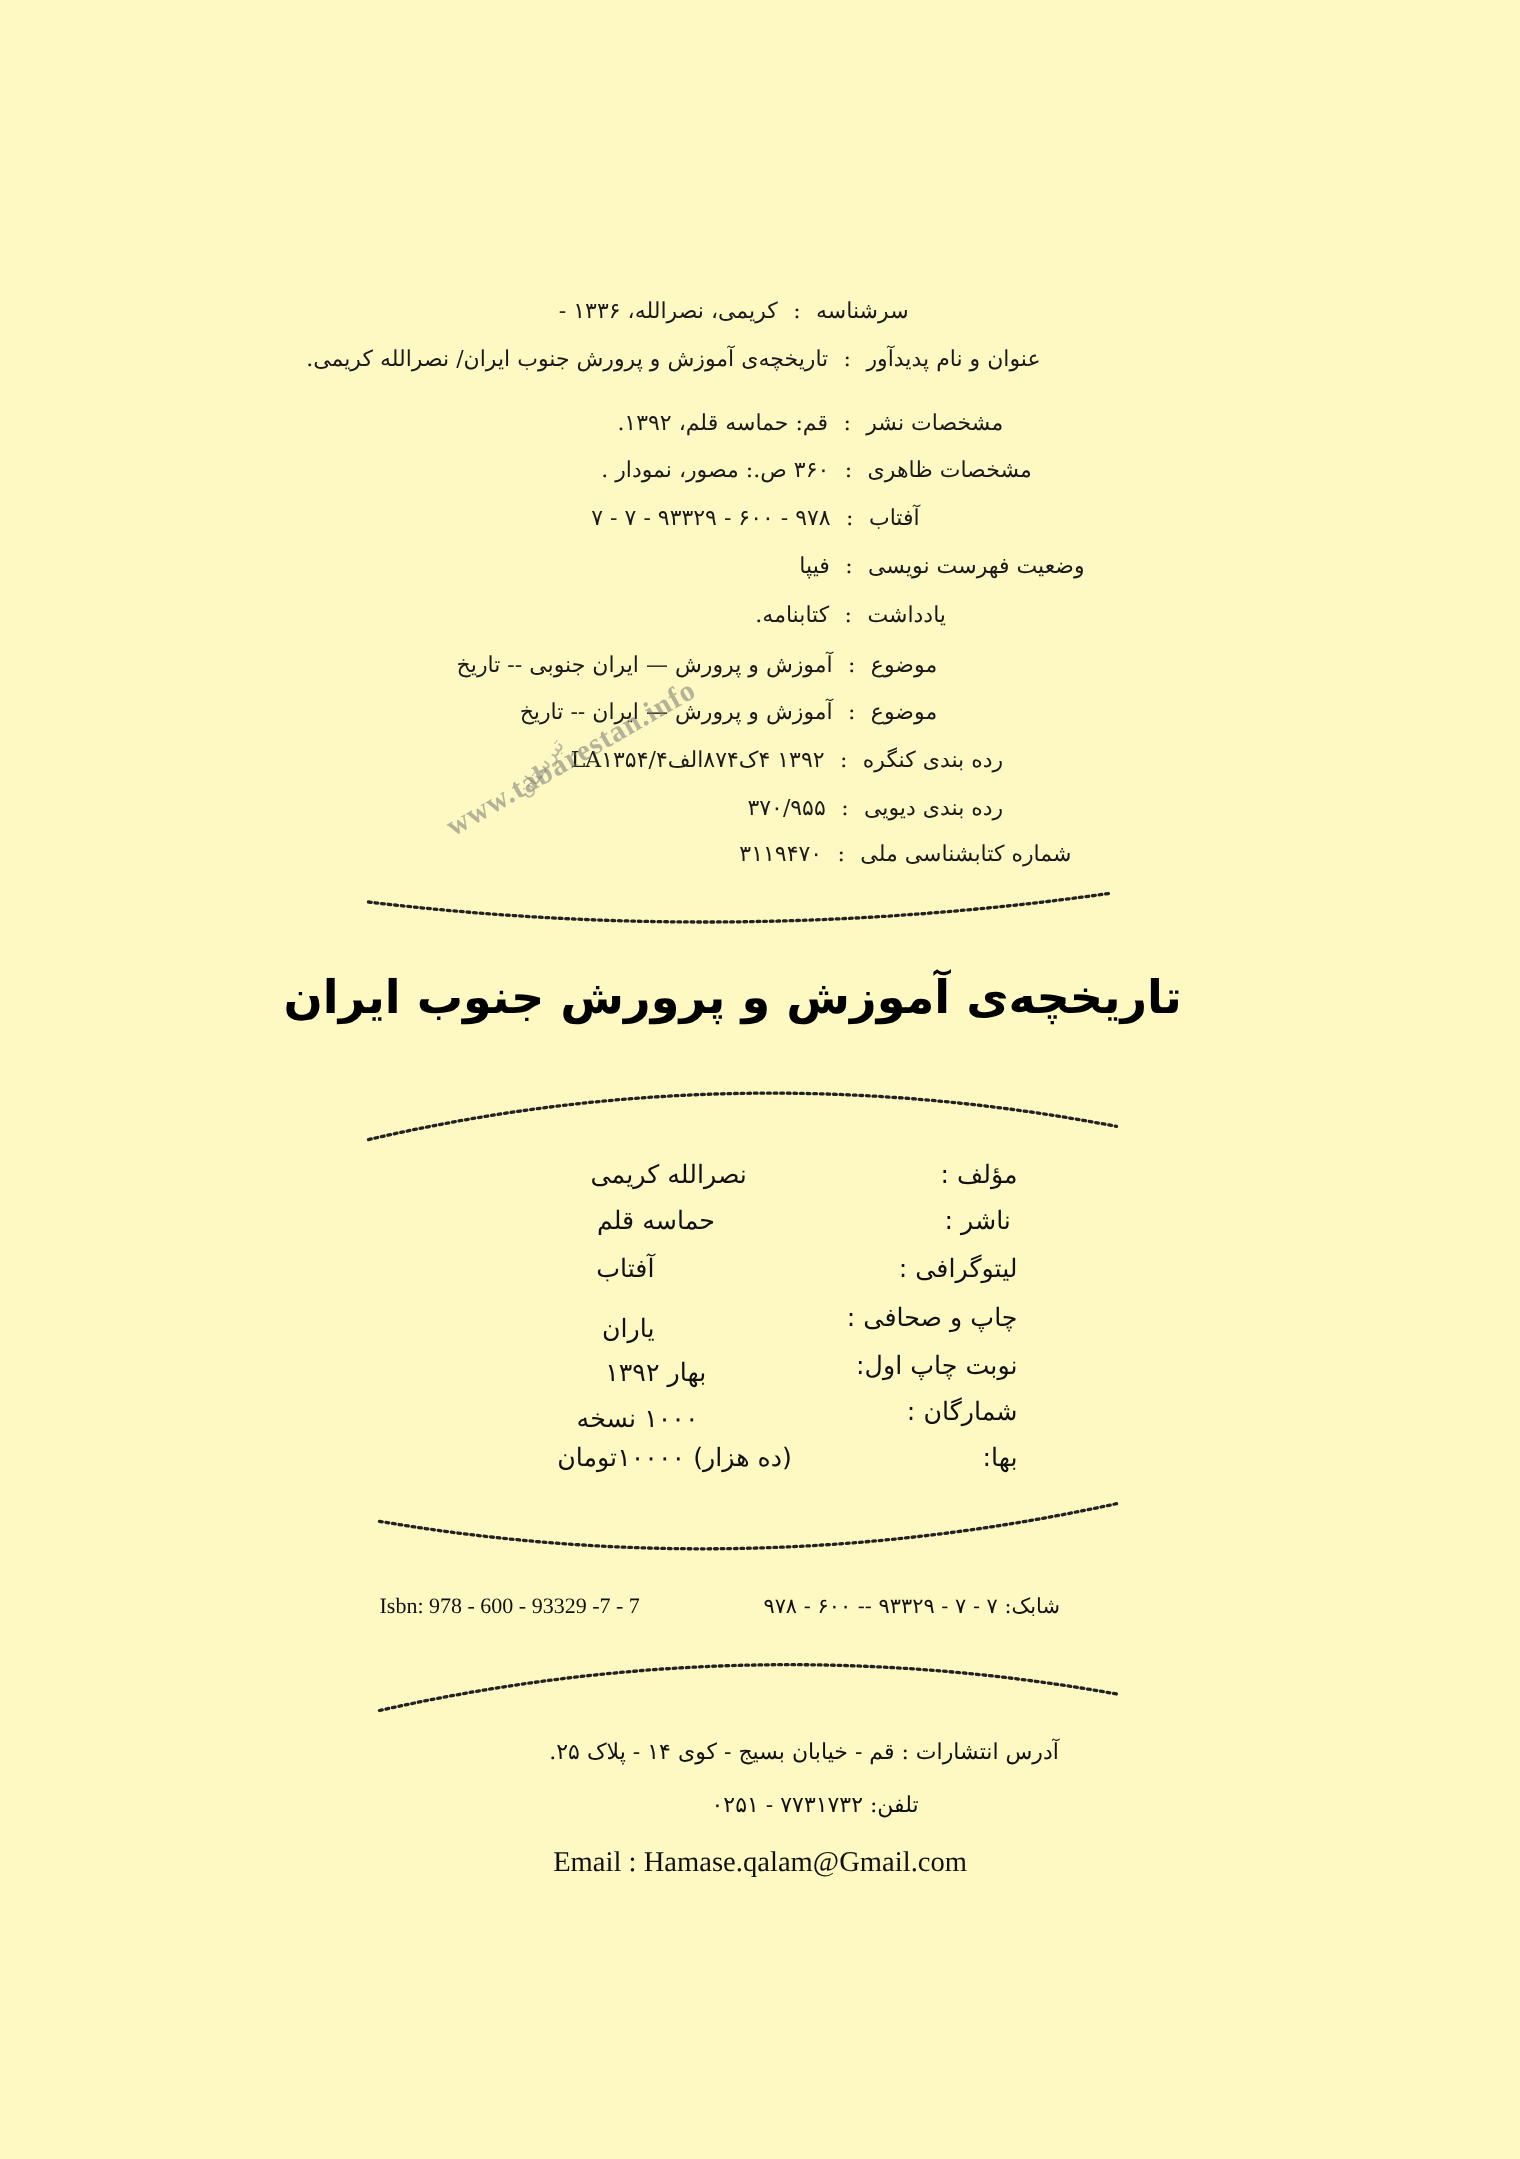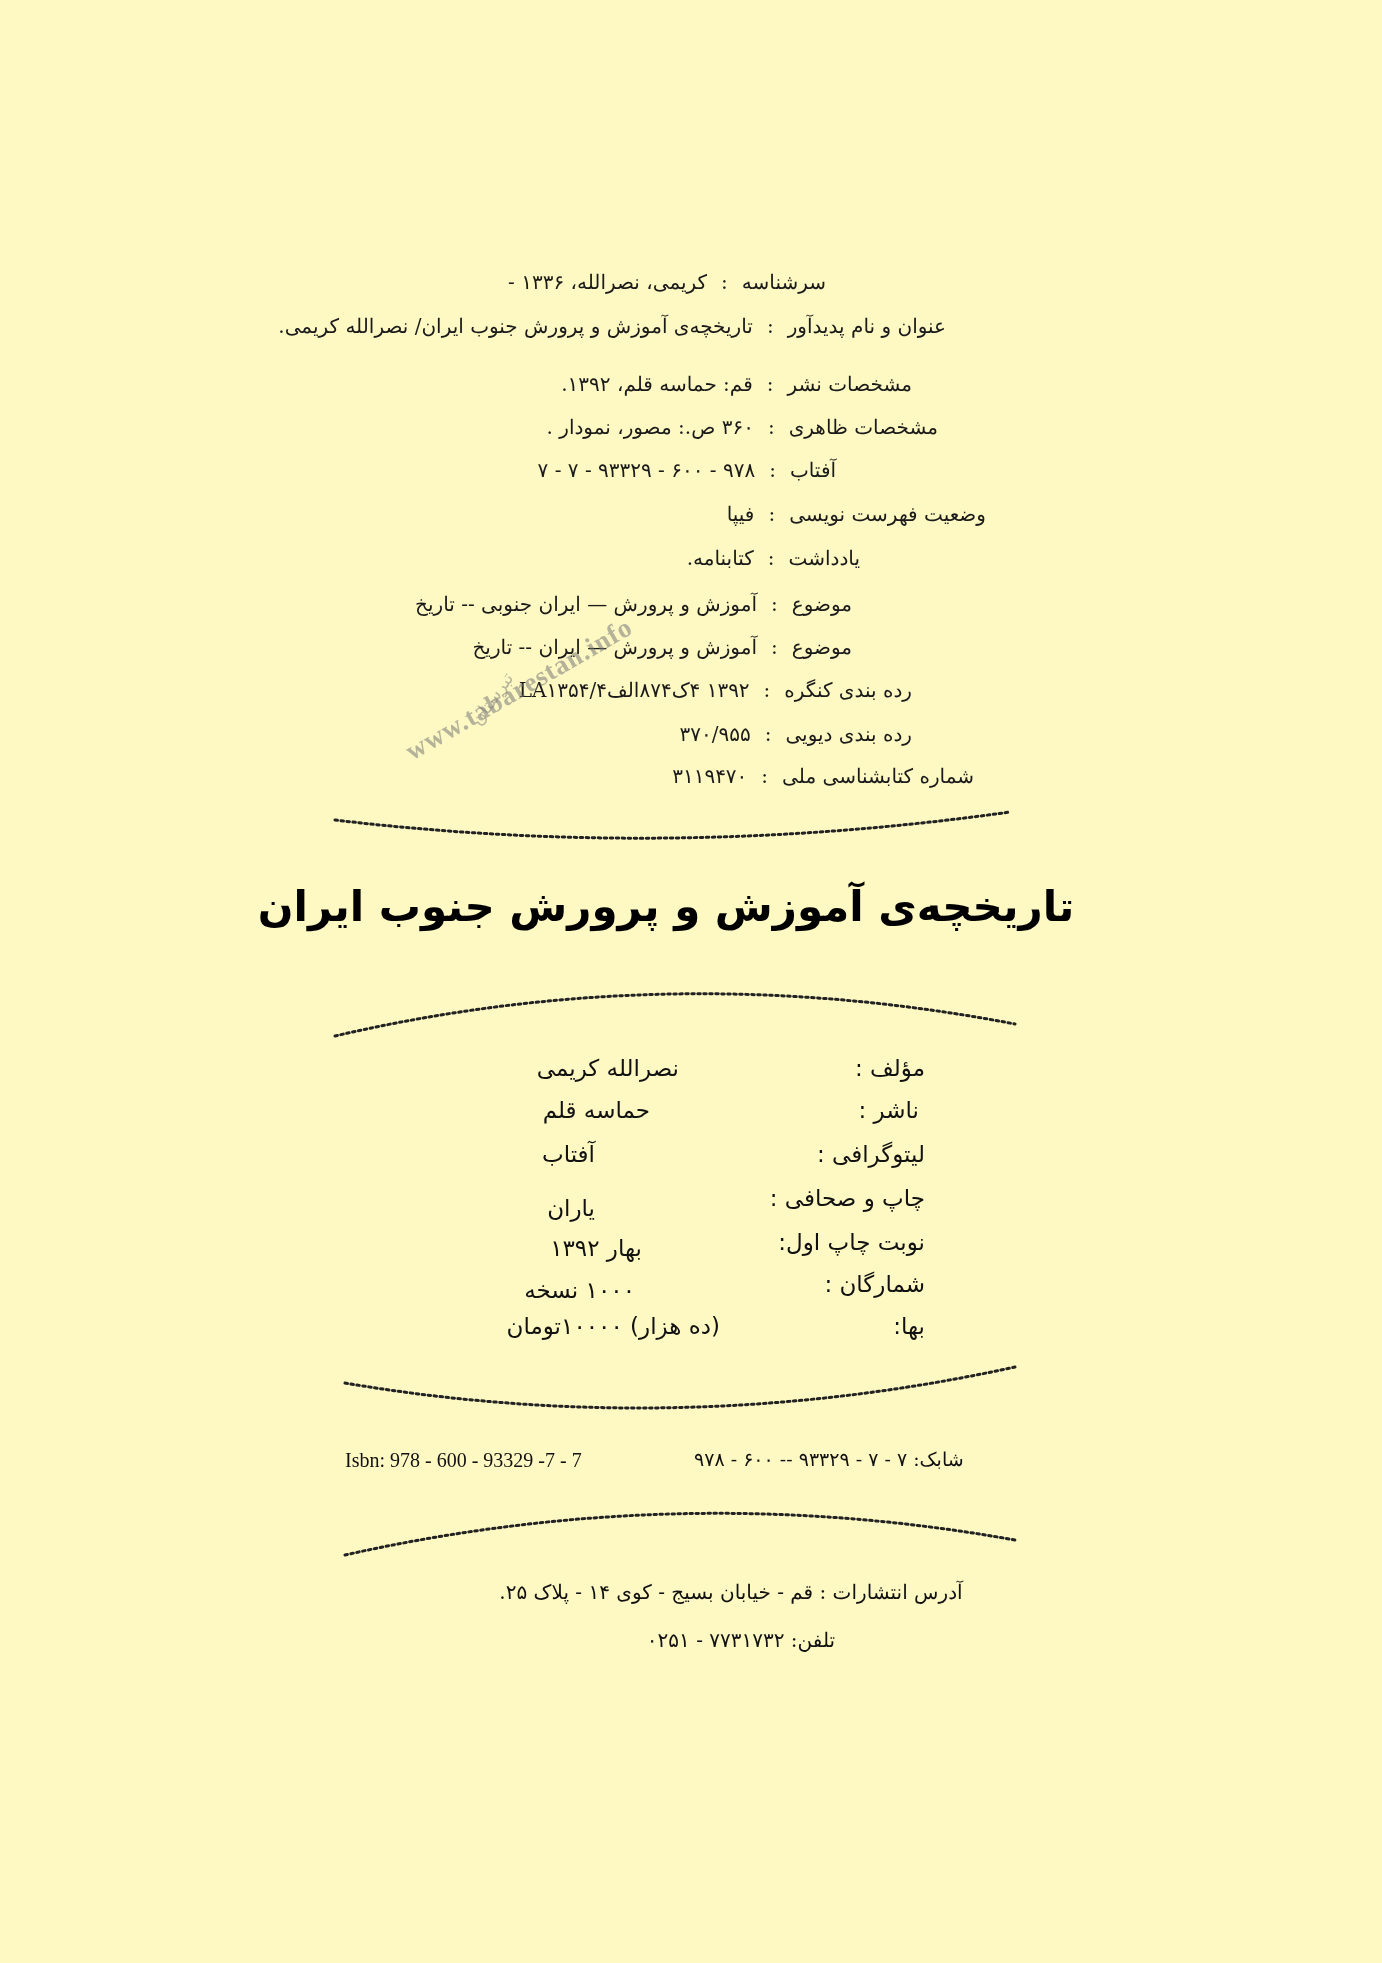--- a/index.html
+++ b/index.html
@@ -130,14 +130,15 @@
       <span class="clbl">بها:</span>
       <span class="cval" style="right:205px;">(ده هزار) ۱۰۰۰۰تومان</span>
     </div>
   </div>
 
   <div class="isbn-fa">شابک: ۷ - ۷ - ۹۳۳۲۹ -- ۶۰۰ - ۹۷۸</div>
   <div class="isbn-en">Isbn: 978 - 600 - 93329 -7  - 7</div>
 
   <div class="addr" style="top:1580px; left:40px;">آدرس انتشارات : قم - خیابان بسیج - کوی ۱۴ - پلاک ۲۵.</div>
   <div class="addr" style="top:1628px; left:50px;">تلفن: ۷۷۳۱۷۳۲ - ۰۲۵۱</div>
+  <div class="email">Email : Hamase.qalam@Gmail.com</div>
 
 </div>
 
 </body></html>

